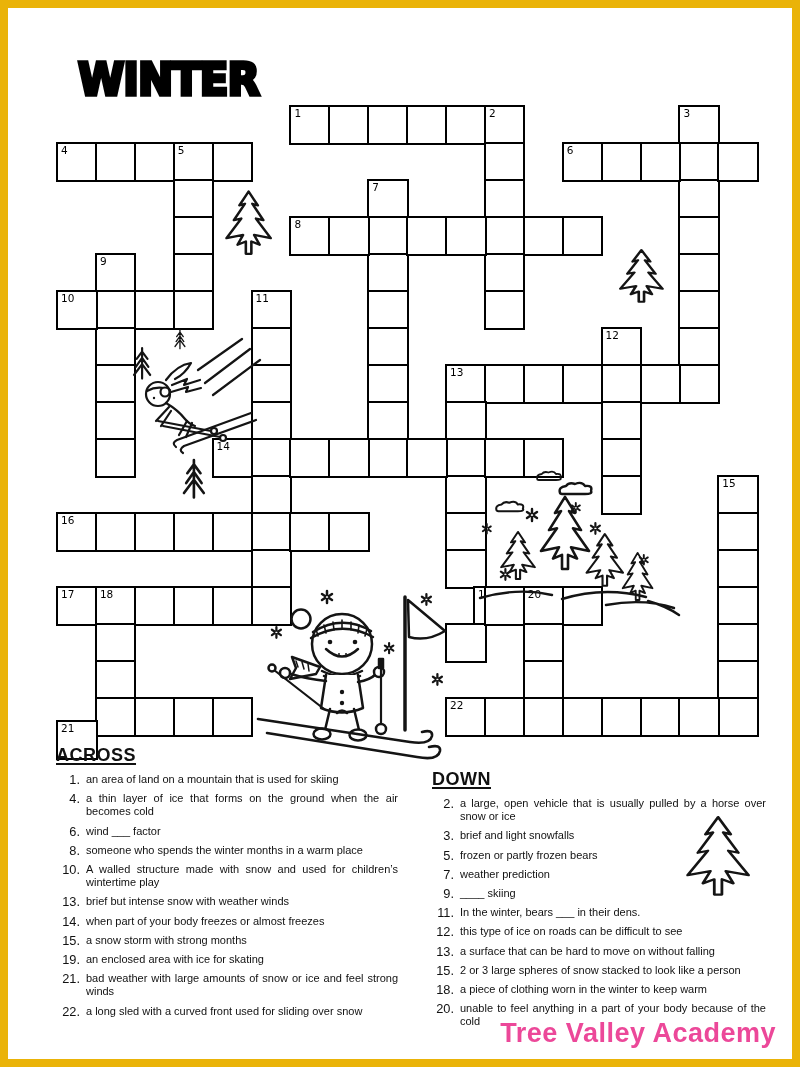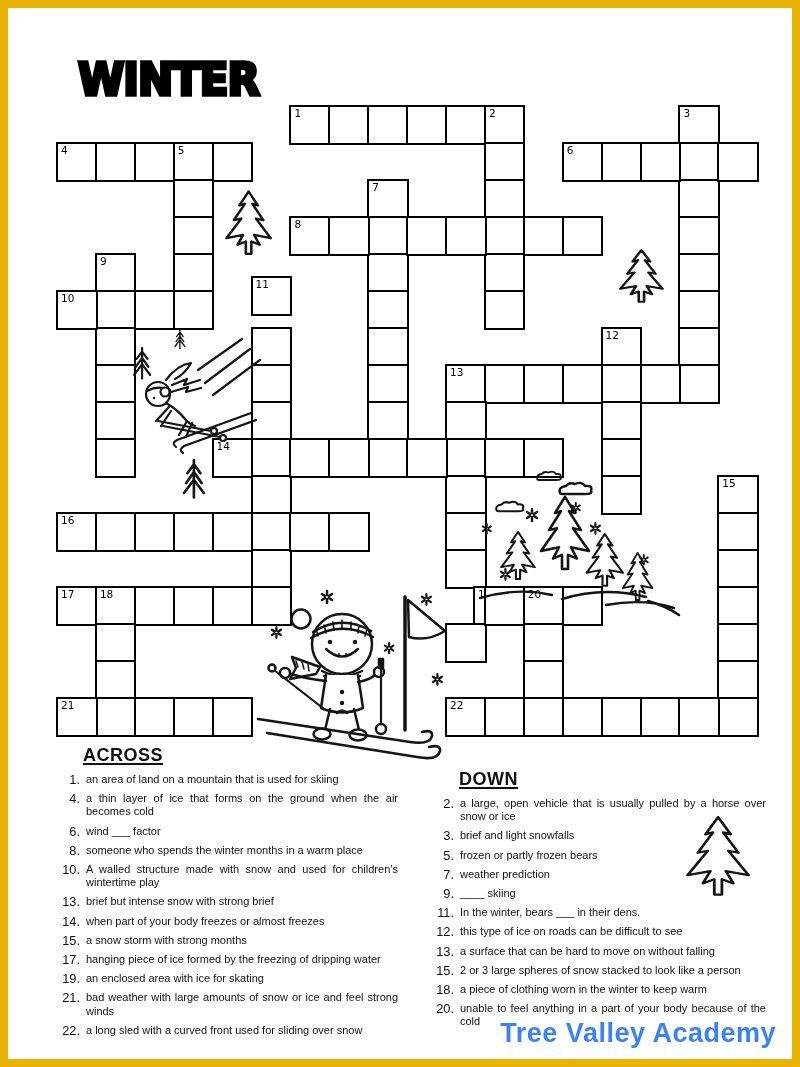--- a/index.html
+++ b/index.html
@@ -23,21 +23,20 @@
     font-family:"DejaVu Sans", sans-serif;color:#000;
   }
   
   .cluecol{position:absolute;}
   #across-col{left:48px;top:737px;width:342px;}
   #down-col{left:424px;top:761px;width:334px;}
   .clue-heading{
     font-size:18px;font-weight:bold;letter-spacing:.5px;
     text-decoration:underline;text-decoration-thickness:2px;text-underline-offset:2px;
     margin-bottom:7px;
-    margin-left:27px;
   }
   .clue{display:grid;grid-template-columns:24px 1fr;column-gap:6px;margin-bottom:6px;}
   #down-col .clue{grid-template-columns:22px 1fr;}
   .clue-num{font-size:12.8px;line-height:13.2px;text-align:right;}
   .clue-text{font-size:11px;line-height:13.2px;text-align:justify;}
   #brand{
     position:absolute;right:16px;bottom:10px;
     font-size:27px;font-weight:bold;letter-spacing:.5px;
   }
   svg.art{position:absolute;left:0;top:0;pointer-events:none;}
@@ -117,21 +116,21 @@
       </div>
       <div class="cell" style="left: 86.9px; top: 282px; width: 41.5px; height: 39.6px;"></div>
       <div class="cell" style="left: 86.9px; top: 319px; width: 41.5px; height: 39.6px;"></div>
       <div class="cell" style="left: 86.9px; top: 356px; width: 41.5px; height: 39.6px;"></div>
       <div class="cell" style="left: 86.9px; top: 393px; width: 41.5px; height: 39.6px;"></div>
       <div class="cell" style="left: 86.9px; top: 430px; width: 41.5px; height: 39.6px;"></div>
       <div class="cell" style="left: 48px; top: 282px; width: 41.5px; height: 39.6px;">
         <span class="cellnum">10</span>
       </div>
       <div class="cell" style="left: 125.8px; top: 282px; width: 41.5px; height: 39.6px;"></div>
-      <div class="cell" style="left: 242.5px; top: 268px; width: 41.5px; height: 39.6px;">
+      <div class="cell" style="left: 242.5px; top: 282px; width: 41.5px; height: 39.6px;">
         <span class="cellnum">11</span>
       </div>
       <div class="cell" style="left: 242.5px; top: 319px; width: 41.5px; height: 39.6px;"></div>
       <div class="cell" style="left: 242.5px; top: 356px; width: 41.5px; height: 39.6px;"></div>
       <div class="cell" style="left: 242.5px; top: 393px; width: 41.5px; height: 39.6px;"></div>
       <div class="cell" style="left: 242.5px; top: 430px; width: 41.5px; height: 39.6px;"></div>
       <div class="cell" style="left: 242.5px; top: 467px; width: 41.5px; height: 39.6px;"></div>
       <div class="cell" style="left: 242.5px; top: 504px; width: 41.5px; height: 39.6px;"></div>
       <div class="cell" style="left: 242.5px; top: 541px; width: 41.5px; height: 39.6px;"></div>
       <div class="cell" style="left: 242.5px; top: 578px; width: 41.5px; height: 39.6px;"></div>
@@ -197,21 +196,21 @@
       <div class="cell" style="left: 86.9px; top: 652px; width: 41.5px; height: 39.6px;"></div>
       <div class="cell" style="left: 86.9px; top: 689px; width: 41.5px; height: 39.6px;"></div>
       <div class="cell" style="left: 475.9px; top: 578px; width: 41.5px; height: 39.6px;"></div>
       <div class="cell" style="left: 514.8px; top: 578px; width: 41.5px; height: 39.6px;">
         <span class="cellnum">20</span>
       </div>
       <div class="cell" style="left: 553.7px; top: 578px; width: 41.5px; height: 39.6px;"></div>
       <div class="cell" style="left: 514.8px; top: 615px; width: 41.5px; height: 39.6px;"></div>
       <div class="cell" style="left: 514.8px; top: 652px; width: 41.5px; height: 39.6px;"></div>
       <div class="cell" style="left: 514.8px; top: 689px; width: 41.5px; height: 39.6px;"></div>
-      <div class="cell" style="left: 48px; top: 689px; width: 41.5px; height: 39.6px;">
+      <div class="cell" style="left: 48px; top: 712px; width: 41.5px; height: 39.6px;">
         <span class="cellnum">21</span>
       </div>
       <div class="cell" style="left: 125.8px; top: 689px; width: 41.5px; height: 39.6px;"></div>
       <div class="cell" style="left: 164.7px; top: 689px; width: 41.5px; height: 39.6px;"></div>
       <div class="cell" style="left: 203.6px; top: 689px; width: 41.5px; height: 39.6px;"></div>
       <div class="cell" style="left: 437px; top: 689px; width: 41.5px; height: 39.6px;">
         <span class="cellnum">22</span>
       </div>
       <div class="cell" style="left: 475.9px; top: 689px; width: 41.5px; height: 39.6px;"></div>
       <div class="cell" style="left: 553.7px; top: 689px; width: 41.5px; height: 39.6px;"></div>
@@ -378,33 +377,29 @@
         <div class="clue">
           <span class="clue-num">8.</span>
           <span class="clue-text">someone who spends the winter months in a warm place</span>
         </div>
         <div class="clue">
           <span class="clue-num">10.</span>
           <span class="clue-text">A walled structure made with snow and used for children’s wintertime play</span>
         </div>
         <div class="clue">
           <span class="clue-num">13.</span>
-          <span class="clue-text">brief but intense snow with strong brief</span>
+          <span class="clue-text">brief but intense snow with weather winds</span>
         </div>
         <div class="clue">
           <span class="clue-num">14.</span>
           <span class="clue-text">when part of your body freezes or almost freezes</span>
         </div>
         <div class="clue">
           <span class="clue-num">15.</span>
           <span class="clue-text">a snow storm with strong months</span>
-        </div>
-        <div class="clue">
-          <span class="clue-num">17.</span>
-          <span class="clue-text">hanging piece of ice formed by the freezing of dripping water</span>
         </div>
         <div class="clue">
           <span class="clue-num">19.</span>
           <span class="clue-text">an enclosed area with ice for skating</span>
         </div>
         <div class="clue">
           <span class="clue-num">21.</span>
           <span class="clue-text">bad weather with large amounts of snow or ice and feel strong winds</span>
         </div>
         <div class="clue">
@@ -457,15 +452,15 @@
           <span class="clue-num">18.</span>
           <span class="clue-text">a piece of clothing worn in the winter to keep warm</span>
         </div>
         <div class="clue">
           <span class="clue-num">20.</span>
           <span class="clue-text">unable to feel anything in a part of your body because of the cold</span>
         </div>
       </div>
   </div>
 
-  <div id="brand" style="color: #3b82f6;">Tree Valley Academy</div>
+  <div id="brand" style="color: #ec4899;">Tree Valley Academy</div>
 
 </div>
 
 </body></html>

